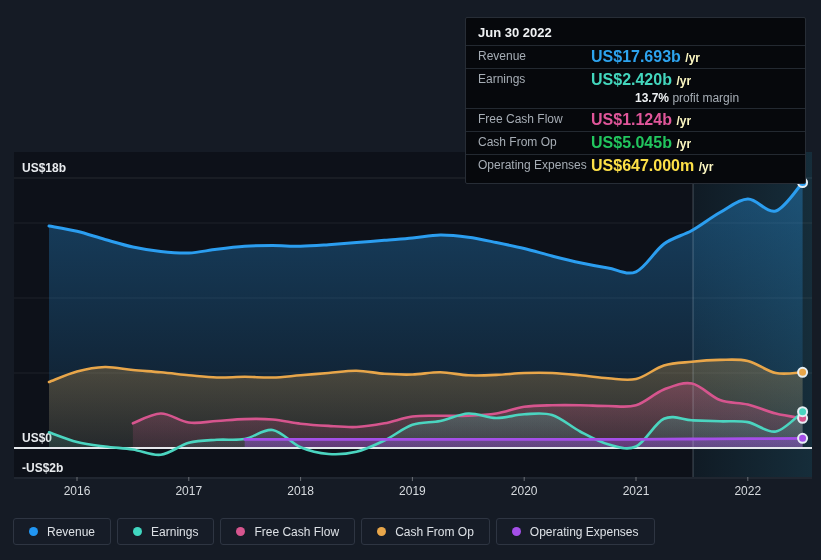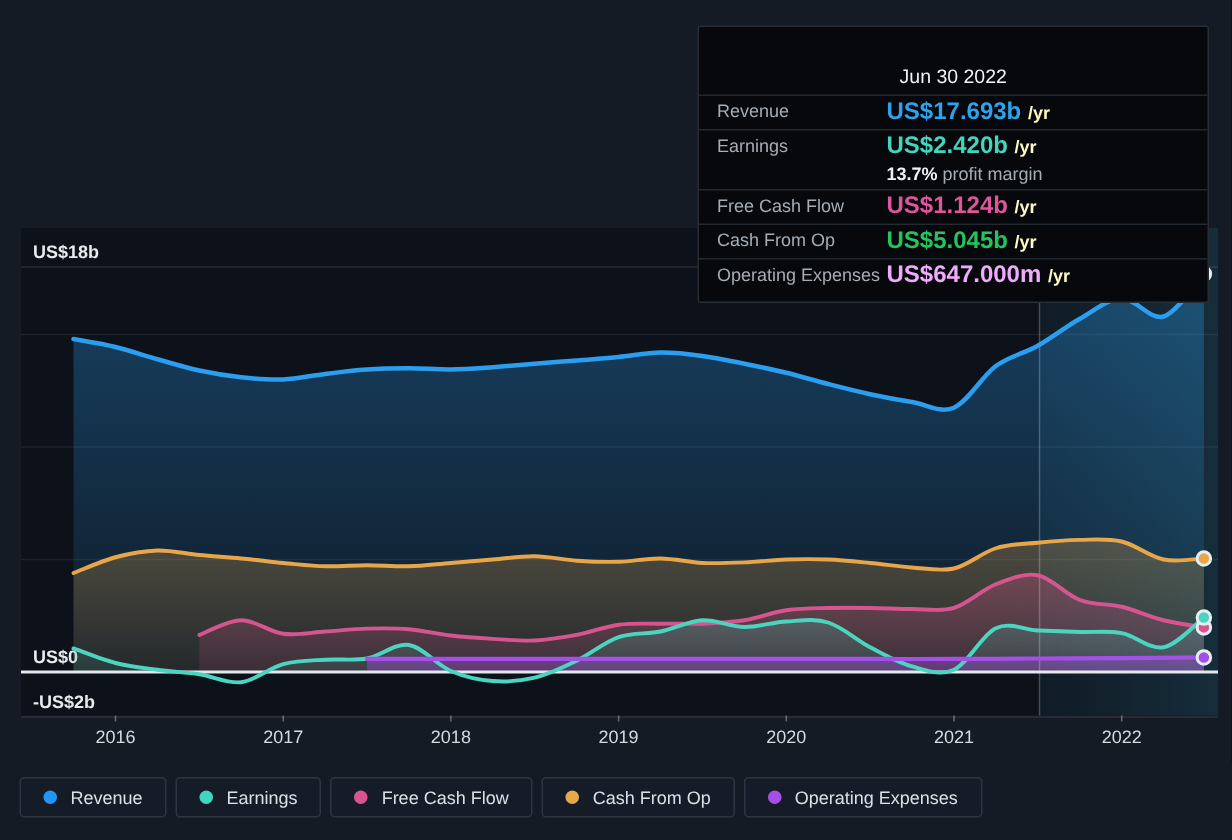--- a/index.html
+++ b/index.html
@@ -10,36 +10,35 @@
     -webkit-font-smoothing:antialiased;
   }
   #chart-svg{position:absolute;left:0;top:0;}
   
   .tt{
     position:absolute;left:465px;top:17px;width:341px;box-sizing:border-box;
     background:#06080c;border:1px solid #272d36;border-radius:2px;
     padding:0 0 6px 0;z-index:5;
   }
   .tt-title{
-    font-size:13px;font-weight:normal;color:#f0f2f4;
-    padding:25px 12px 5px 12px;
-    text-align:center;
+    font-size:13px;font-weight:bold;color:#f0f2f4;
+    padding:7px 12px 5px 12px;
   }
   .tt-row{
     display:flex;align-items:flex-start;
     border-top:1px solid #232931;
     padding:2px 12px;min-height:15px;
   }
   .tt-label{
     flex:0 0 113px;font-size:12px;color:#a6adb5;line-height:15px;padding-top:1px;
   }
   .tt-valblock{flex:1;}
   .tt-val{font-size:16px;font-weight:bold;line-height:15px;}
   .tt-suffix{font-size:12px;color:#fef9c3;font-weight:bold;}
-  .tt-margin{font-size:12px;line-height:15px;margin-top:2px;}
+  .tt-margin{font-size:12px;line-height:15px;margin-top:2px;margin-left:44px;}
   .tt-margin b{color:#eef1f3;}
   .tt-margin span{color:#a6adb5;}
   
   #legend{
     position:absolute;left:13px;top:518px;display:flex;gap:6px;z-index:4;
   }
   .chip{
     display:flex;align-items:center;gap:9px;height:27px;box-sizing:border-box;
     padding:0 15px;background:#161c27;border:1px solid #2e3542;border-radius:3px;
     cursor:pointer;
@@ -150,21 +149,21 @@
     </div>
 
     <div class="tt-row">
       <span class="tt-label">Cash From Op</span>
       <span class="tt-valblock"><span class="tt-val" style="color: #22c55e;">US$5.045b</span>
       <span class="tt-suffix">/yr</span></span>
     </div>
 
     <div class="tt-row">
       <span class="tt-label">Operating Expenses</span>
-      <span class="tt-valblock"><span class="tt-val" style="color: #f0abfc; margin-top: 28px;">US$647.000m</span>
+      <span class="tt-valblock"><span class="tt-val" style="color: #fde047; margin-top: 28px;">US$647.000m</span>
       <span class="tt-suffix">/yr</span></span>
     </div>
   </div>
 
   <div id="legend">
       <div class="chip">
         <span class="dot" style="background: rgb(33, 150, 243);"></span>
         <span class="lbl">Revenue</span>
       </div>
       <div class="chip">

